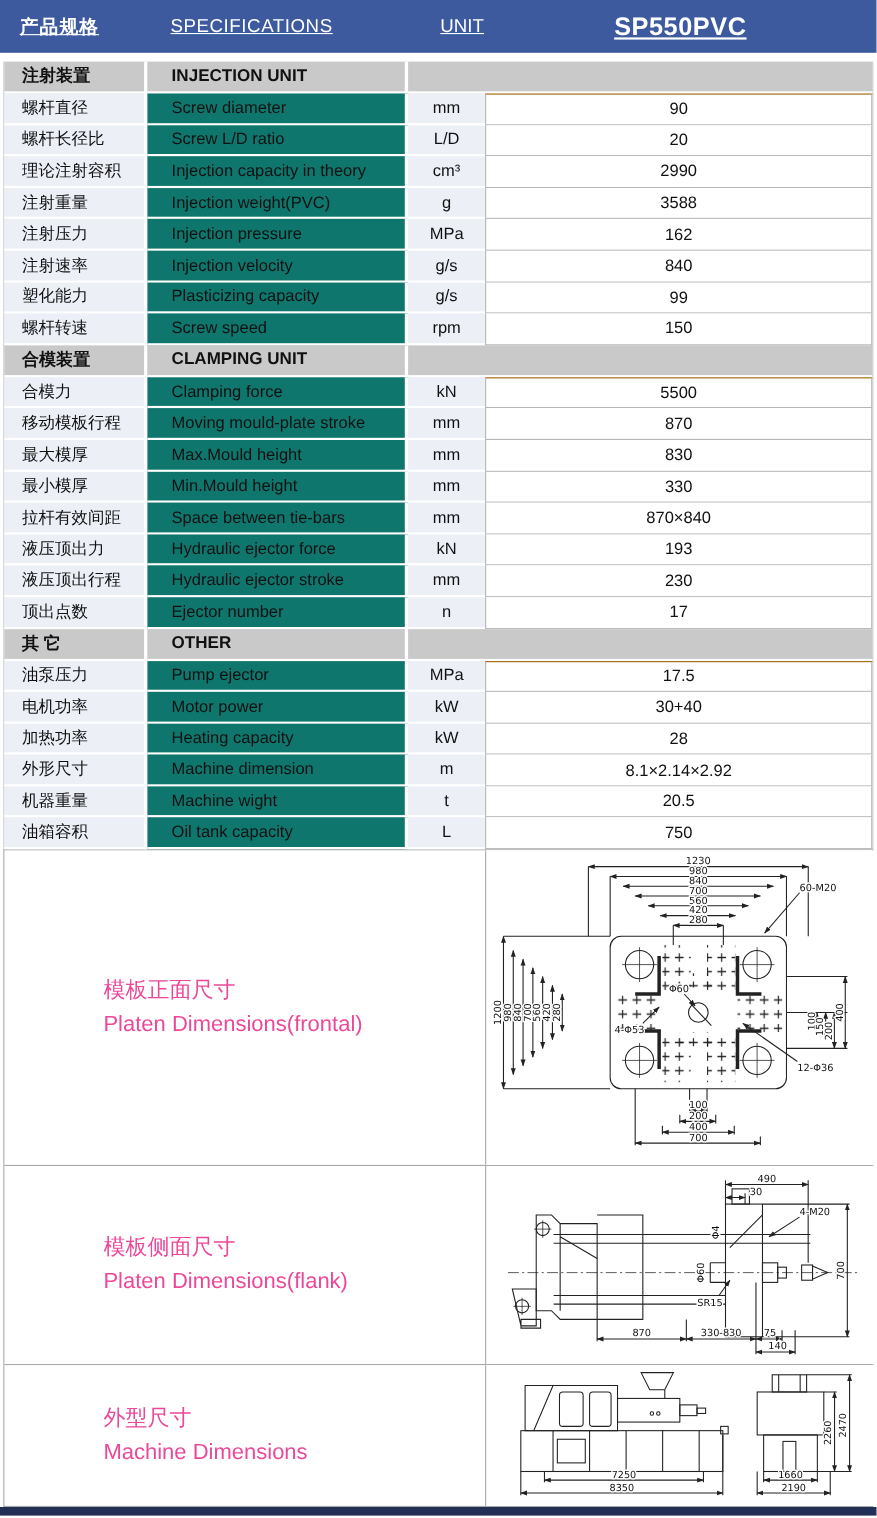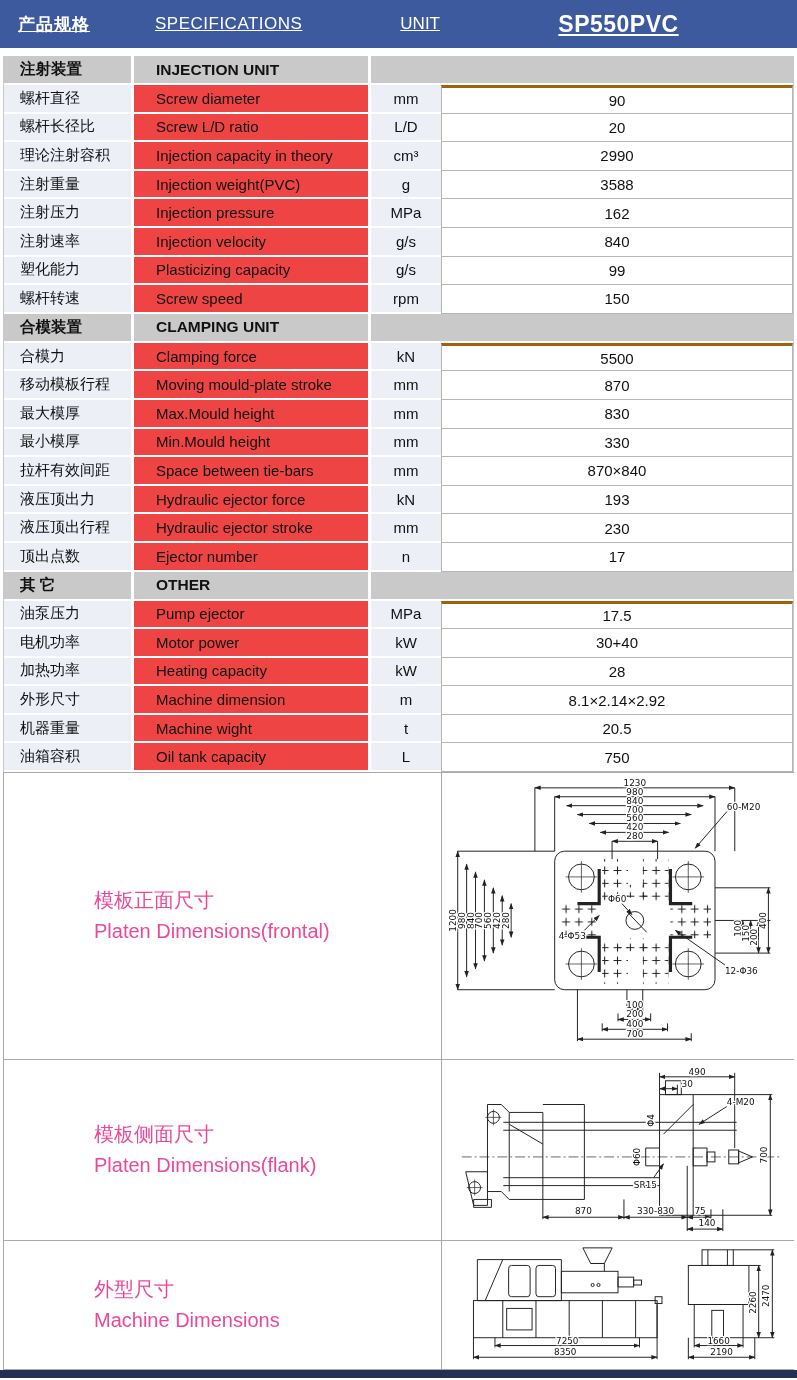--- a/index.html
+++ b/index.html
@@ -12,24 +12,24 @@
   .h-spec { padding-left:22px; font-size:17px; letter-spacing:.5px; }
   .h-unit { text-align:right; font-size:17px; }
   .h-model{ text-align:center; font-size:23px; font-weight:bold; letter-spacing:.5px; }
 
   
   .body-wrap { margin:8px 3px 0; border-left:1px solid #c9c9c9; border-right:1px solid #c9c9c9; }
   .trow { display:grid; grid-template-columns:130px 237px 70px 1fr; height:28.6px; }
   .trow.sec { height:29px; font-weight:bold; }
   .cell { box-sizing:border-box; display:flex; align-items:center; font-size:15px; overflow:hidden; white-space:nowrap; }
   .c1 { background:#edeff7; padding-left:16px; border-right:3px solid #fff; border-bottom:2px solid #fff; }
-  .c2 { background:#ef4444; padding-left:22px; border-right:3px solid #fff; border-bottom:2px solid #fff; }
+  .c2 { background:#0f766e; padding-left:22px; border-right:3px solid #fff; border-bottom:2px solid #fff; }
   .c3 { background:#edeff7; justify-content:center; border-bottom:2px solid #fff; }
   .c4 { background:#fff; justify-content:center; border:1px solid #b5b5b5; border-top:none; }
-  .trow.first .c4 { border-top:3px solid #a16207; }
+  .trow.first .c4 { border-top:1px solid #a16207; }
   .sec .c1, .sec .c2 { background:#c9c9c9; font-size:15.5px; }
   .c34 { grid-column:3 / 5; background:#c9c9c9; border-bottom:2px solid #fff; }
 
   
   .diagrams { margin:0 3px; border:1px solid #aaa; }
   .drow { display:grid; grid-template-columns:437px 1fr; border-bottom:1px solid #aaa; }
   .drow:last-child { border-bottom:none; }
   .drow.r1 { height:286px; } .drow.r2 { height:180px; } .drow.r3 { height:128px; }
   .dlabel { padding-left:90px; display:flex; flex-direction:column; justify-content:center;
             font-size:20px; line-height:31px; color:#ec4899; }

